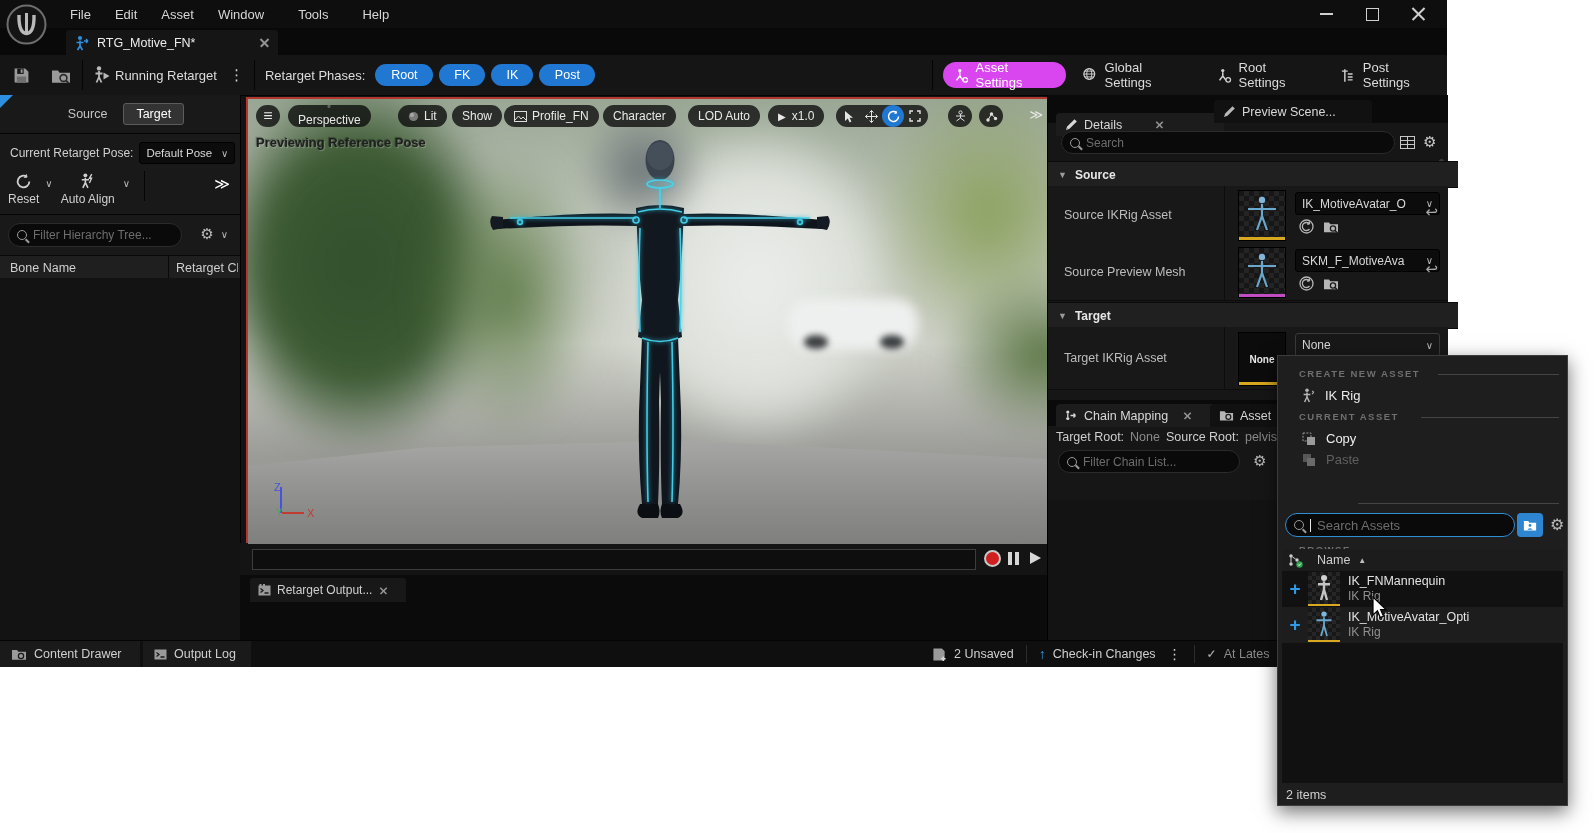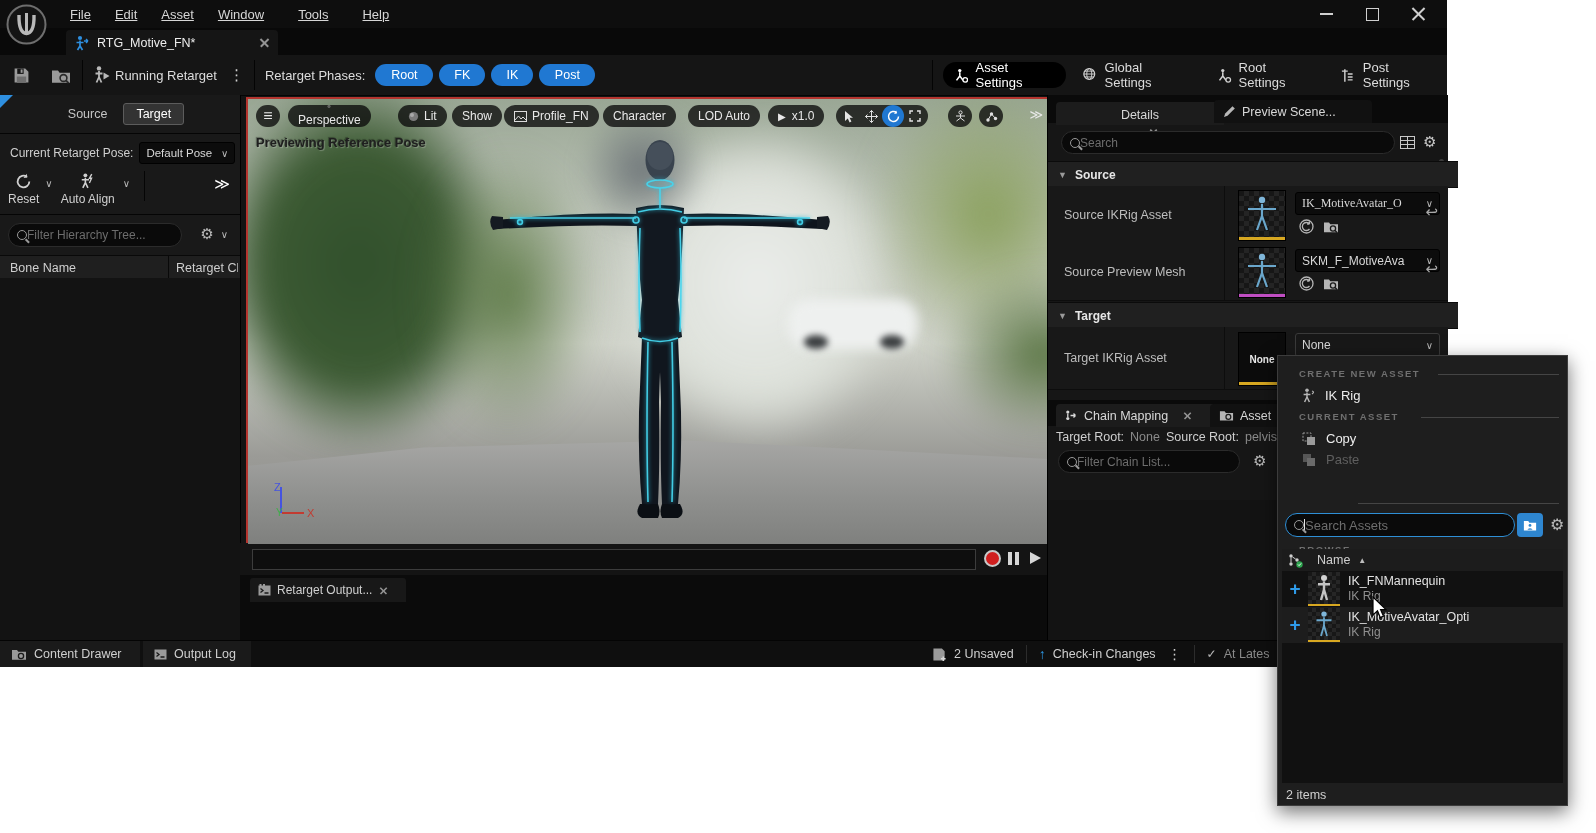--- a/index.html
+++ b/index.html
@@ -5,47 +5,47 @@
   html,body{margin:0;padding:0;background:#fff;}
   body{font-family:"Liberation Sans",sans-serif;-webkit-font-smoothing:antialiased;}
   #stage{position:relative;width:1596px;height:833px;background:#fff;overflow:hidden;}
   .abs{position:absolute;}
   .flex{display:flex;align-items:center;}
   .txt{color:#cfcfcf;font-size:12.5px;white-space:nowrap;}
   .dim{color:#8a8a8a;}
   
   #appwin{left:0;top:0;width:1447px;height:666px;background:#131313;}
   #menubar{left:0;top:0;width:1447px;height:28px;background:#0e0e0e;}
-  .menu-item{color:#d6d6d6;font-size:13px;padding:0 12px;height:28px;display:flex;align-items:center;cursor:default;text-decoration:underline;}
+  .menu-item{color:#d6d6d6;font-size:13px;padding:0 12px;height:28px;display:flex;align-items:center;cursor:default;}
   .wc{width:38px;height:26px;display:flex;align-items:center;justify-content:center;}
   .wc-min{width:13px;height:2px;background:#cfcfcf;}
   .wc-max{width:11px;height:11px;border:1.5px solid #cfcfcf;}
   .wc-x{position:relative;width:15px;height:15px;}
   .wc-x::before,.wc-x::after{content:"";position:absolute;left:-1px;top:6.5px;width:17px;height:1.8px;background:#cfcfcf;}
   .wc-x::before{transform:rotate(45deg);} .wc-x::after{transform:rotate(-45deg);}
   #tabbar{left:0;top:28px;width:1447px;height:27px;background:#090909;}
   .doc-tab{left:66px;top:2px;height:25px;width:196px;background:#151515;border-radius:4px 4px 0 0;display:flex;align-items:center;padding:0 8px;gap:7px;}
   .doc-tab .title{color:#ededed;font-size:12.5px;}
   .close-x{position:relative;width:11px;height:11px;opacity:.75;}
   .close-x::before,.close-x::after{content:"";position:absolute;left:0;top:4.8px;width:11px;height:1.5px;background:#bdbdbd;}
   .close-x::before{transform:rotate(45deg);} .close-x::after{transform:rotate(-45deg);}
   
   #toolbar{left:0;top:55px;width:1447px;height:40px;background:#151515;border-bottom:1px solid #050505;}
   .tsep{width:1px;height:30px;background:#040404;margin:0 10px;}
   .tool-label{color:#dcdcdc;font-size:13px;}
   .phase-pill{background:#2078d2;color:#fff;font-size:12.5px;border-radius:11px;height:22px;display:inline-flex;align-items:center;justify-content:center;margin-right:6px;}
   .setting-btn{display:inline-flex;align-items:center;gap:7px;color:#dcdcdc;font-size:13px;height:26px;padding:0 10px;border-radius:13px;}
-  .setting-btn.active{background:#000000;color:#fff;}
+  .setting-btn.active{background:#d946ef;color:#fff;}
   
   #leftpanel{left:0;top:95px;width:240px;height:545px;background:#191919;border-right:1px solid #000;}
   .corner-focus{width:0;height:0;border-top:13px solid #2e8fe0;border-right:13px solid transparent;}
   .seg-tab{font-size:12.5px;color:#c4c4c4;padding:3px 12px;border-radius:3px;}
   .seg-tab.sel{background:#333;border:1px solid #5c5c5c;color:#fff;}
   .combo{background:#0c0c0c;border:1px solid #010101;border-radius:3px;color:#d8d8d8;font-size:11.5px;display:flex;align-items:center;justify-content:space-between;padding:0 6px;}
-  .srch{display:flex;align-items:center;background:#0a0a0a;border:1px solid #2b2b2b;border-radius:12px;padding:0 8px;}
+  .srch{display:flex;align-items:center;background:#0a0a0a;border:1px solid #2b2b2b;border-radius:12px;padding:0 8px;gap:6px;}
   .srch input{background:none;border:none;outline:none;color:#cccccc;font-family:"Liberation Sans",sans-serif;font-size:12px;width:100%;padding:0;}
   .srch input::placeholder{color:#6d6d6d;}
   .mag{width:8px;height:8px;border:1.6px solid #9a9a9a;border-radius:50%;position:relative;flex:none;}
   .mag::after{content:"";position:absolute;width:5px;height:1.6px;background:#9a9a9a;transform:rotate(45deg);left:6.5px;top:8.5px;}
   .hdr-row{background:#1f1f1f;border-top:1px solid #090909;border-bottom:1px solid #090909;}
   .chev{color:#b9b9b9;font-size:10px;}
   .tool-col{display:flex;flex-direction:column;align-items:center;gap:2px;color:#d0d0d0;font-size:12px;}
   
   #viewport{left:246px;top:97px;width:799px;height:445px;border:2px solid #b5352f;overflow:hidden;background:linear-gradient(180deg,#9aa795 0%,#c2c8bd 30%,#d0d3ca 55%,#9b9b97 80%,#8b8c88 100%);}
   .blob{position:absolute;border-radius:50%;}
@@ -407,21 +407,21 @@
             <rect x="1.5" y="0" width="2" height="2" fill="#9a9a9a"></rect>
             <rect x="5" y="0" width="2" height="2" fill="#9a9a9a"></rect>
           </svg>
         <span class="txt" style="font-size:12px;">Retarget Output...</span>
         <span class="close-x" style="transform:scale(.8);"></span>
       </div>
     </div>
 
     <div class="abs" id="rightpanel">
       <div class="abs" style="left:0;top:0;width:400px;height:28px;background:#0a0a0a;">
-        <div class="ptab" style="left:8px;top:7px;width:150px;background:#1c1c1c;flex-direction:column;">
+        <div class="ptab" style="left:8px;top:18px;width:150px;background:#1c1c1c;">
           <svg width="13" height="13" viewBox="0 0 13 13">
               <path d="M1 12 L2.2 8.5 L9.5 1.2 L11.8 3.5 L4.5 10.8 Z" fill="#d8d8d8"></path>
               <path d="M1 12 L3.5 11.3 L1.7 9.5 Z" fill="#8a8a8a"></path>
             </svg>
           <span>Details</span>
           <span class="close-x" style="transform:scale(.8);margin-left:26px;"></span>
         </div>
         <div class="ptab" style="left:166px;top:5px;width:140px;background:#111;">
           <svg width="13" height="13" viewBox="0 0 13 13">
               <path d="M1 12 L2.2 8.5 L9.5 1.2 L11.8 3.5 L4.5 10.8 Z" fill="#b8b8b8"></path>
@@ -451,21 +451,21 @@
         <span class="prop-label">Source IKRig Asset</span>
         <div class="col-div"></div>
         <div class="thumb" style="left:190px;top:4px;height:49px;">
           <svg width="44" height="44" viewBox="0 0 22 22" style="margin:1px;">
               <circle cx="11" cy="4" r="1.6" fill="#7fb6d9"></circle>
               <path d="M11 6 V12 M4 8.5 H18 M11 12 L8.5 19 M11 12 L13.5 19" stroke="#6aa7cc" stroke-width="1.1" fill="none"></path>
             </svg>
           <div class="bar" style="background:#d8a821;"></div>
         </div>
         <div class="combo" style="position:absolute;left:247px;top:6px;width:131px;height:21px;">
-          <span style="font-size:12px;font-family:Liberation Serif, serif;">IK_MotiveAvatar_O</span>
+          <span style="font-size:12px;">IK_MotiveAvatar_O</span>
           <span class="chev">∨</span>
         </div>
         <div class="rowicons" style="position:absolute;left:251px;top:33px;">
           <svg width="15" height="15" viewBox="0 0 15 15">
               <circle cx="7.5" cy="7.5" r="6.5" fill="none" stroke="#b5b5b5" stroke-width="1.3"></circle>
               <path d="M10.5 5 a4 4 0 1 0 0 5 M10.5 5 v-2.4 M10.5 5 h-2.4" stroke="#b5b5b5" fill="none" stroke-width="1.3"></path>
             </svg>
           <svg width="16" height="14" viewBox="0 0 16 13">
               <path d="M1 2 h5 l1.3 1.8 H15 v8 H1 z" fill="#b5b5b5"></path>
               <circle cx="10" cy="8" r="2.6" fill="none" stroke="#1a1a1a" stroke-width="1.3"></circle>

